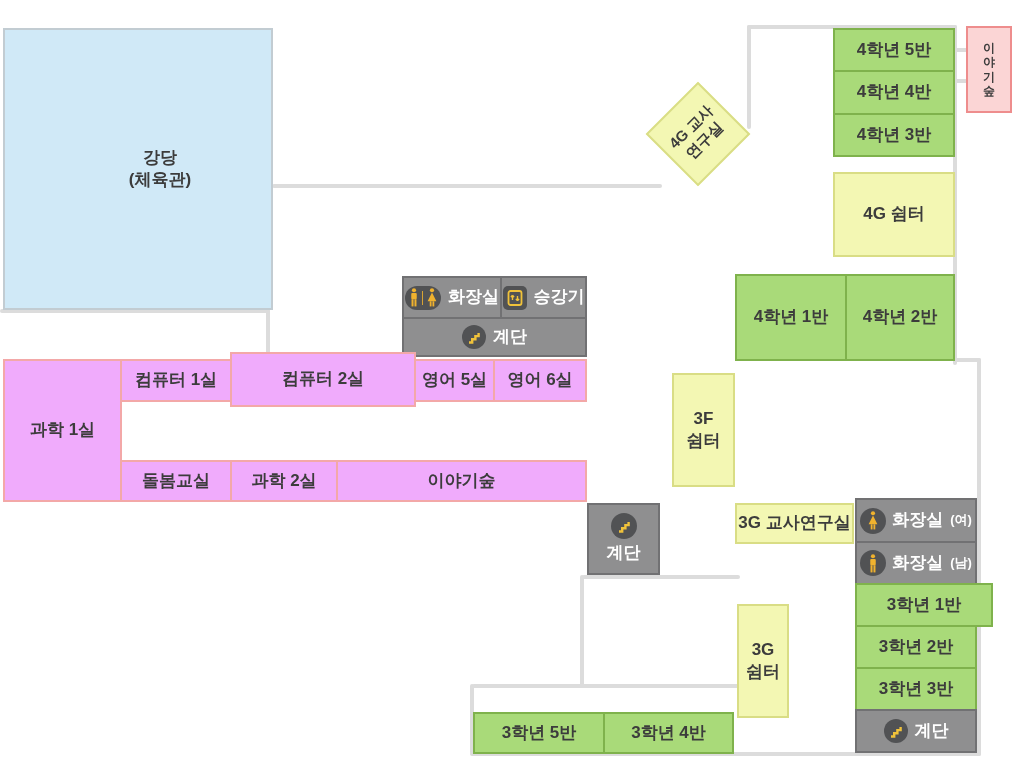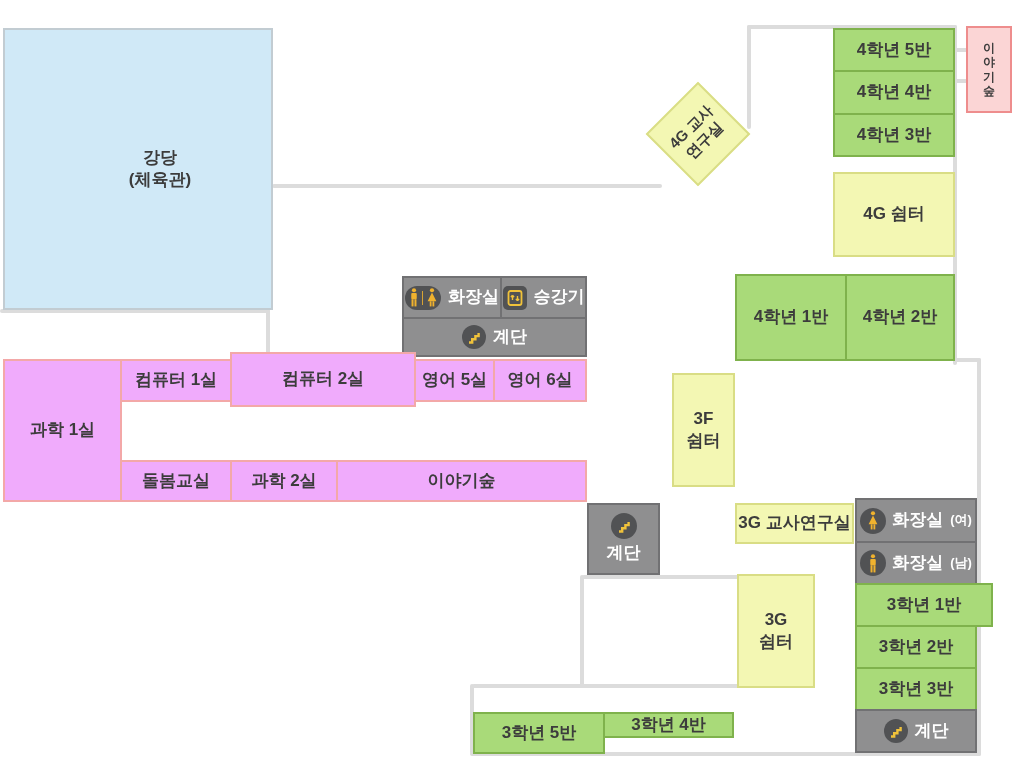--- a/index.html
+++ b/index.html
@@ -176,21 +176,21 @@
         </svg>
       </span>
       <span>계단</span>
     </div>
   </div>
 
   <div class="box yellow" style="left:735px;top:503px;width:119px;height:41px">
     <span>3G 교사연구실</span>
   </div>
 
-  <div class="box yellow" style="left:737px;top:574px;width:78px;height:114px">
+  <div class="box yellow" style="left:737px;top:604px;width:52px;height:114px">
     <div class="stack">
       <span>3G</span>
       <span>쉼터</span>
     </div>
   </div>
 
   <div class="box gray" style="left:855px;top:498px;width:122px;height:45px">
     <div class="row" style="gap:6px">
       <span class="icon-circle">
         <svg width="12" height="19" viewBox="0 0 12 20">
@@ -234,17 +234,17 @@
           <path d="M3 13.5 h3.2 v-3.2 h3.2 V7.1 h3.2 V3.9" fill="none" stroke="#f0c23a" stroke-width="2.4"></path>
         </svg>
       </span>
       <span>계단</span>
     </div>
   </div>
 
   <div class="box green" style="left:473px;top:712px;width:132px;height:42px">
     <span>3학년 5반</span>
   </div>
-  <div class="box green" style="left:603px;top:712px;width:131px;height:26px">
+  <div class="box green" style="left:603px;top:712px;width:131px;height:42px">
     <span>3학년 4반</span>
   </div>
 
 </div>
 
 </body></html>

